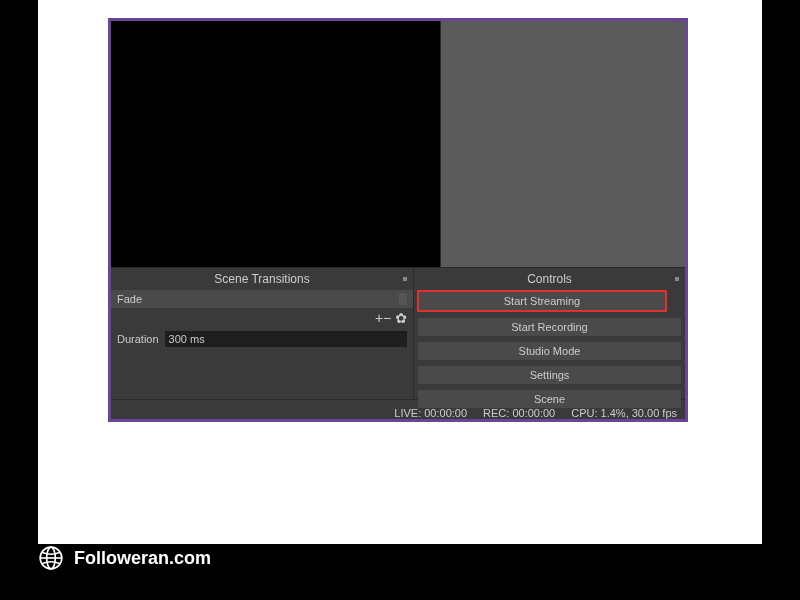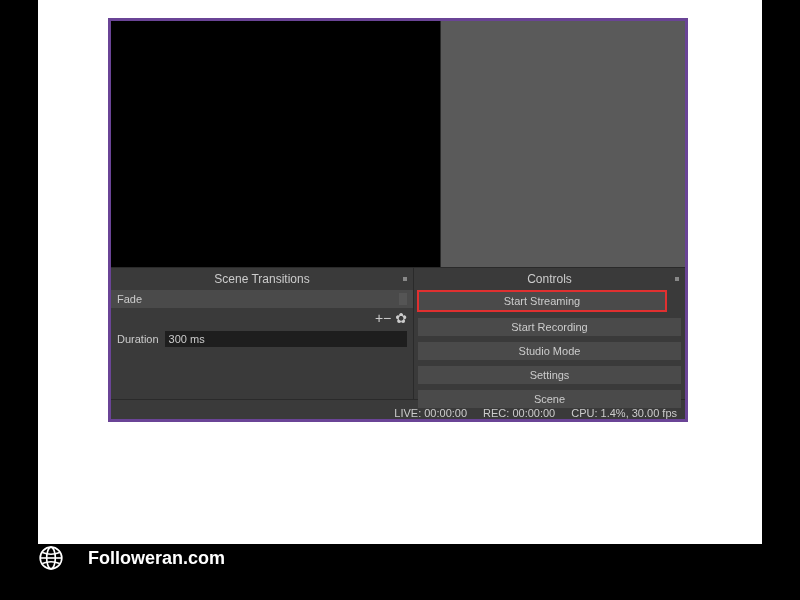--- a/index.html
+++ b/index.html
@@ -135,21 +135,21 @@
       text-align: center;
       font-size: 16px;
       font-weight: bold;
       color: #000;
     }
     .footer {
       position: absolute;
       left: 38px; top: 545px;
       display: flex;
       align-items: center;
-      gap: 24px;
+      gap: 10px;
       color: #fff;
     }
     .globe-icon {
       width: 26px; height: 26px;
     }
     .footer-text {
       font-size: 18px;
       font-weight: bold;
     }
   </style>

